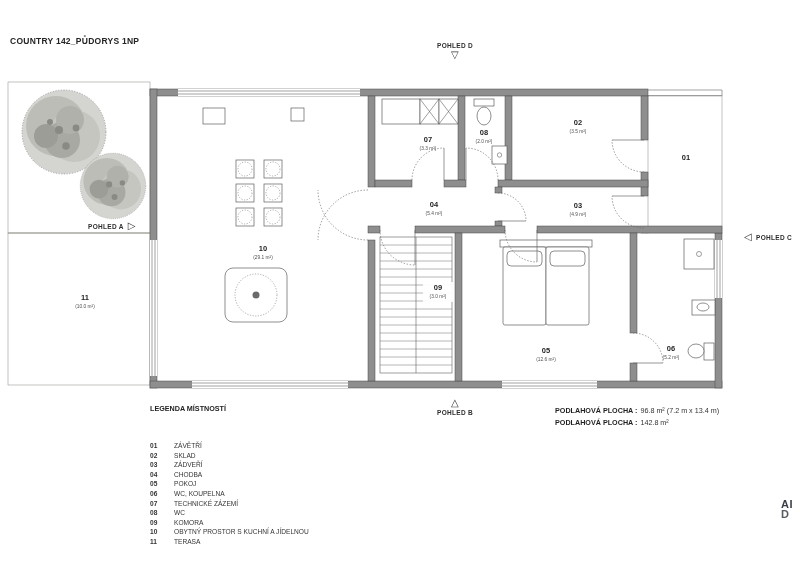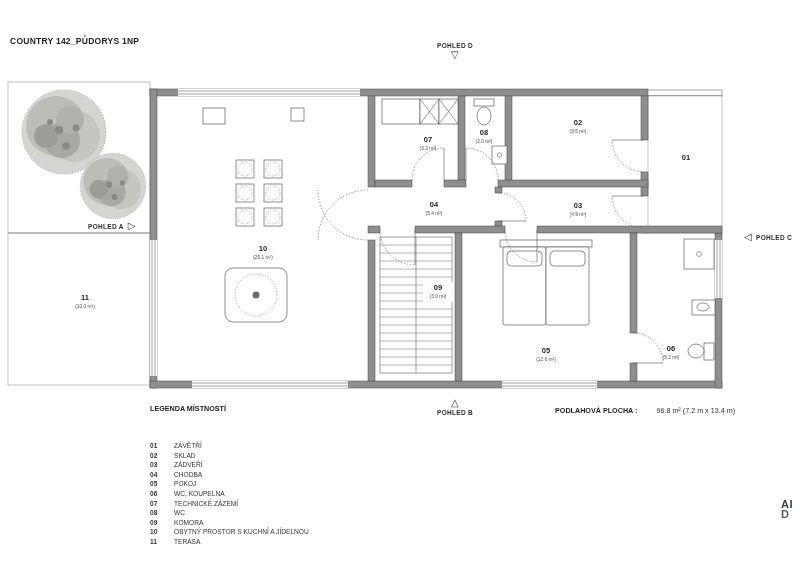--- a/index.html
+++ b/index.html
@@ -22,21 +22,21 @@
   .tri{font-size:10px;font-weight:400;line-height:10px;color:#333;}
 
   .legend{position:absolute;left:150px;top:404px;font-size:6.6px;color:#333;}
   .legend-title{font-weight:700;font-size:7.2px;margin-bottom:28px;color:#222;}
   .legend-row{display:flex;line-height:9.6px;}
   .lnum{font-weight:700;width:24px;flex:none;}
   .lname{font-weight:400;}
 
   .summary{position:absolute;left:555px;top:405px;font-size:7.2px;line-height:12px;color:#333;}
   .s-label{font-weight:700;color:#1f1f1f;}
-  .s-val{font-weight:400;margin-left:19px;}
+  .s-val{font-weight:400;margin-left:3px;}
 
   .logo{position:absolute;left:772px;top:499px;font-size:11px;font-weight:700;
     line-height:10px;color:#3a3f47;letter-spacing:.5px;margin-left:9px;}
   .logo .l2{color:#565b63;}
 
   
   .wall{fill:var(--wall_fill);stroke:var(--wall_edge);stroke-width:.5;}
   .win{fill:#ffffff;}
   .winline{stroke:#8a8a8a;stroke-width:.8;fill:none;}
   .thin{stroke:#9a9a94;stroke-width:.6;fill:none;}
@@ -354,20 +354,23 @@
     <div class="legend-row">
         <span class="lnum">11</span>
         <span class="lname">TERASA</span>
       </div>
   </div>
 
   <div class="summary">
     <div>
       <span class="s-label">PODLAHOVÁ PLOCHA :</span><span class="s-val">96.8 m² (7.2 m x 13.4 m)</span>
     </div>
+    <div>
+      <span class="s-label">PODLAHOVÁ PLOCHA :</span><span class="s-val">142.8 m²</span>
+    </div>
   </div>
 
   <div class="logo">
     <div>AI</div>
     <div class="l2">D</div>
   </div>
 
 </div>
 
 </body></html>

